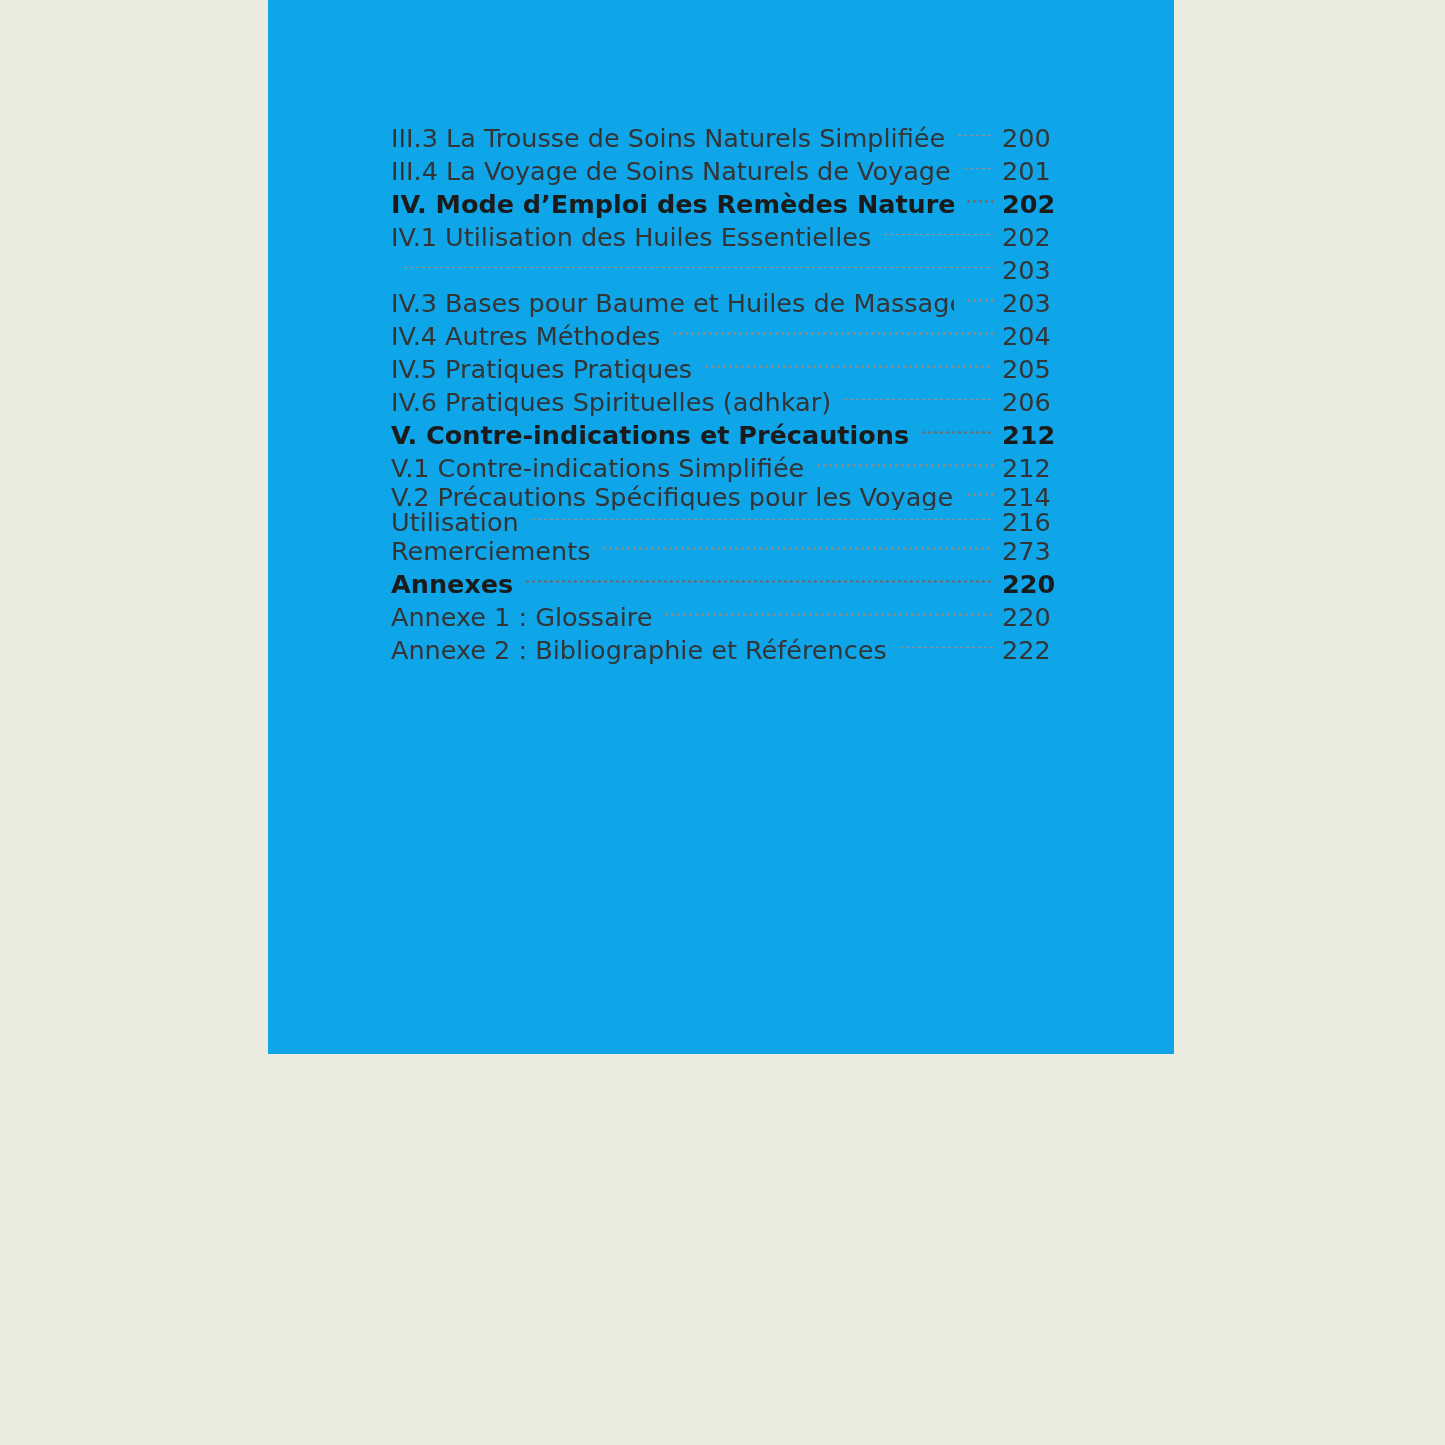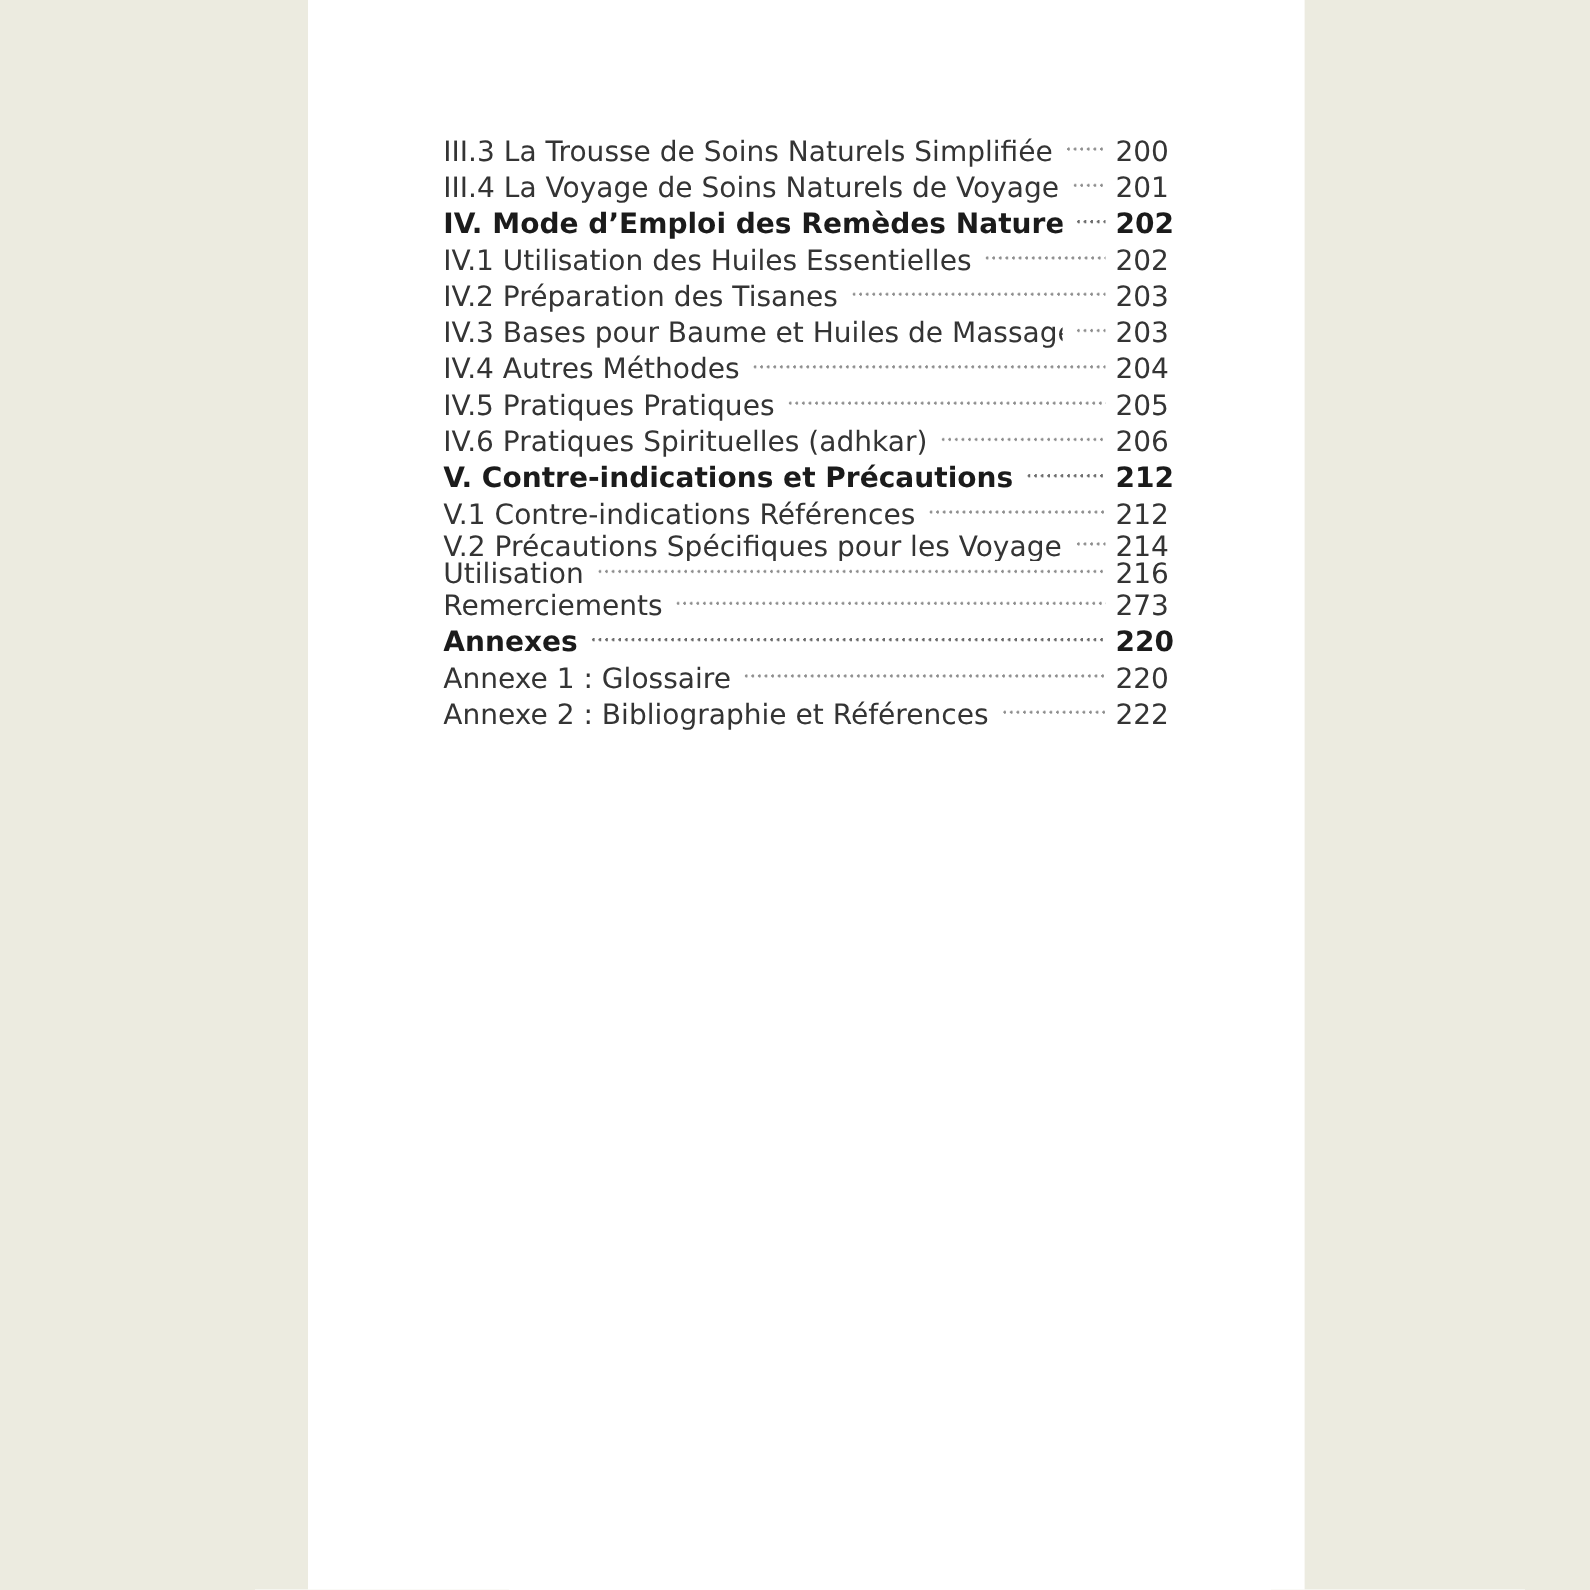--- a/index.html
+++ b/index.html
@@ -10,25 +10,25 @@
     width: 1445px;
     height: 1445px;
     background: #ecebe0;
     font-family: "DejaVu Sans", sans-serif;
     overflow: hidden;
   }
 
   
   #page-sheet {
     position: absolute;
-    left: 280px;
+    left: 268px;
     top: 0;
     width: 906px;
-    height: 1445px;
-    background: #ffffff;
+    height: 1054px;
+    background: #0ea5e9;
   }
 
   
   #toc {
     position: absolute;
     left: 123px;   
     top: 122px;
     width: 665px;  
   }
 
@@ -104,21 +104,20 @@
         <span class="toc-title">IV. Mode d’Emploi des Remèdes Naturels</span>
         <span class="toc-dots"></span>
         <span class="toc-page">202</span>
       </div>
       <div class="toc-row">
         <span class="toc-title">IV.1 Utilisation des Huiles Essentielles</span>
         <span class="toc-dots"></span>
         <span class="toc-page">202</span>
       </div>
       <div class="toc-row">
-        <span class="toc-title">IV.2 Préparation des Tisanes</span>
         <span class="toc-dots"></span>
         <span class="toc-page">203</span>
       </div>
       <div class="toc-row">
         <span class="toc-title">IV.3 Bases pour Baume et Huiles de Massage</span>
         <span class="toc-dots"></span>
         <span class="toc-page">203</span>
       </div>
       <div class="toc-row">
         <span class="toc-title">IV.4 Autres Méthodes</span>
@@ -134,21 +133,21 @@
         <span class="toc-title">IV.6 Pratiques Spirituelles (adhkar)</span>
         <span class="toc-dots"></span>
         <span class="toc-page">206</span>
       </div>
       <div class="toc-row bold">
         <span class="toc-title">V. Contre-indications et Précautions</span>
         <span class="toc-dots"></span>
         <span class="toc-page">212</span>
       </div>
       <div class="toc-row">
-        <span class="toc-title">V.1 Contre-indications Références</span>
+        <span class="toc-title">V.1 Contre-indications Simplifiée</span>
         <span class="toc-dots"></span>
         <span class="toc-page">212</span>
       </div>
       <div class="toc-row tight">
         <span class="toc-title">V.2 Précautions Spécifiques pour les Voyages</span>
         <span class="toc-dots"></span>
         <span class="toc-page">214</span>
       </div>
       <div class="toc-row tight">
         <span class="toc-title">Utilisation</span>

